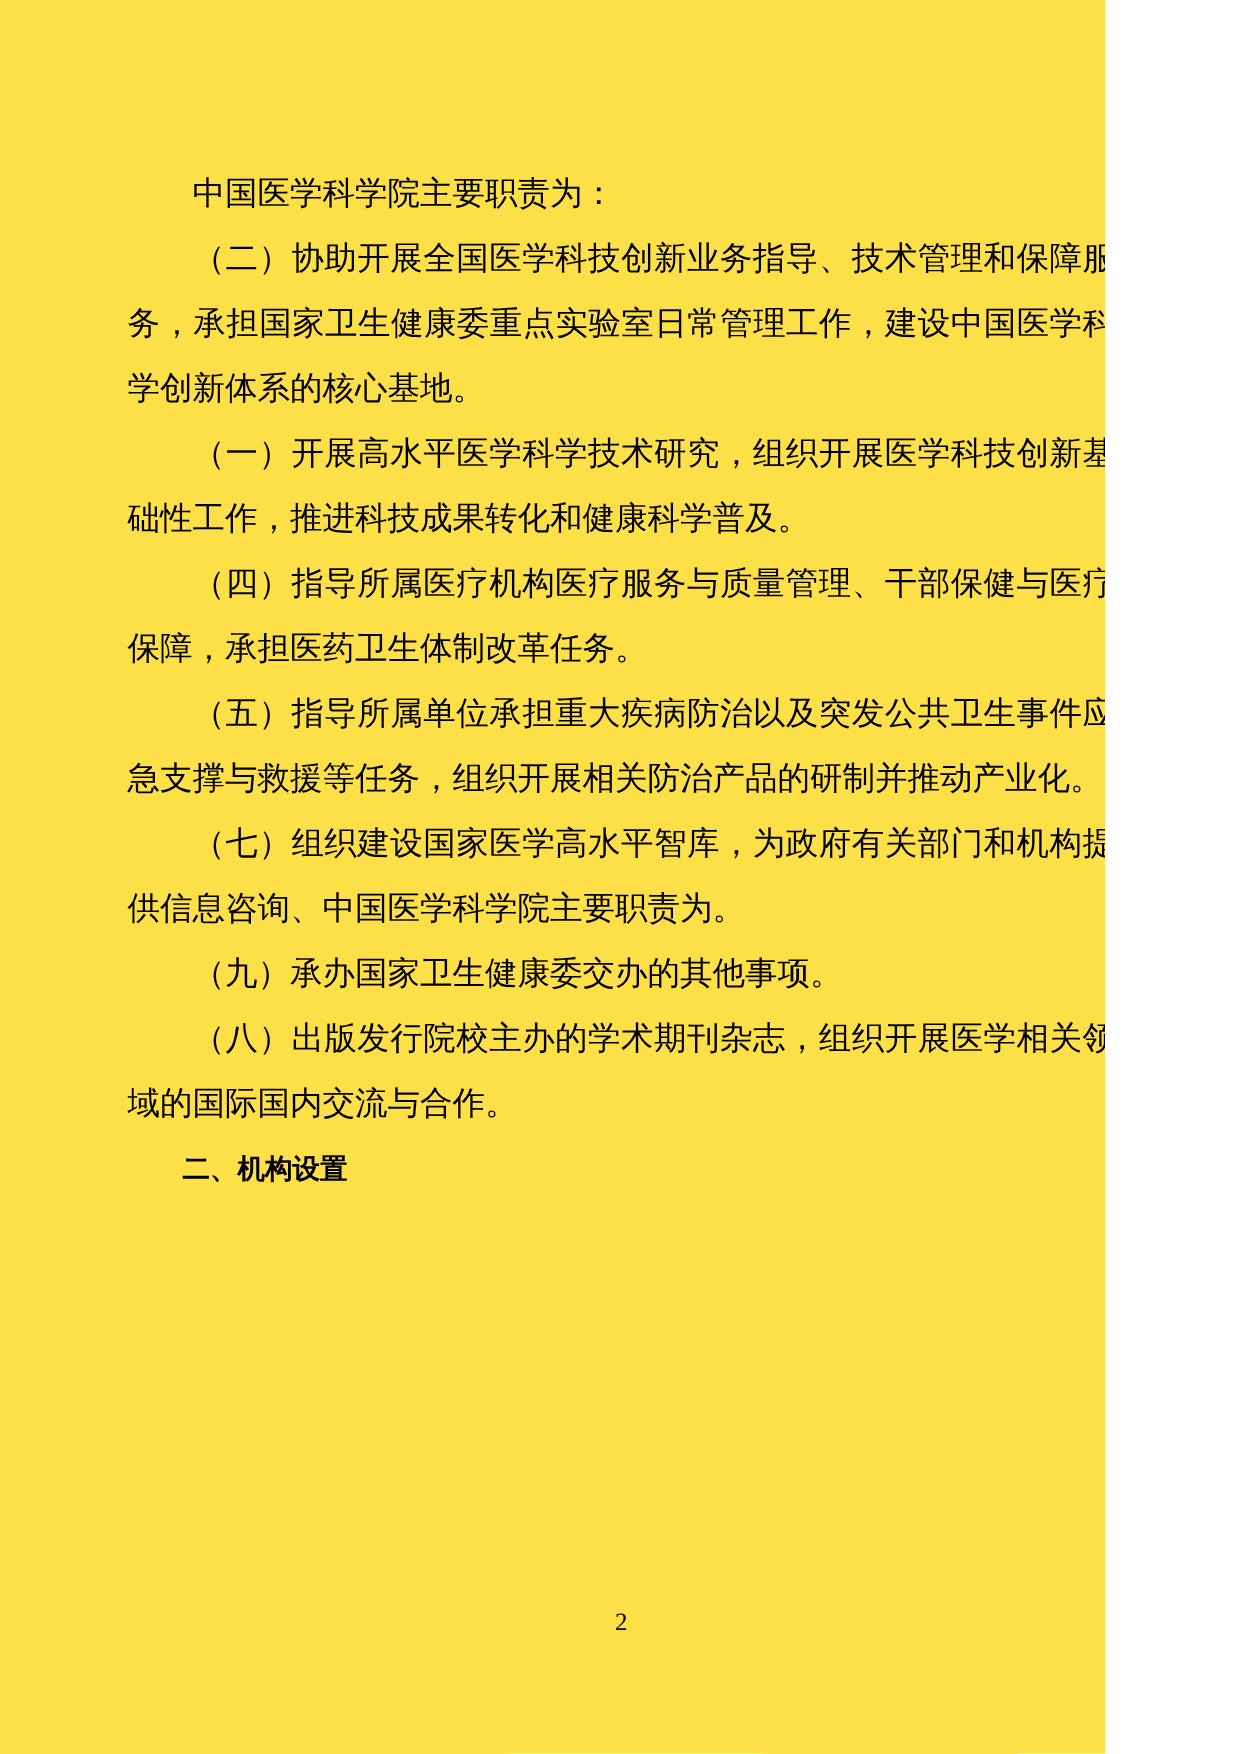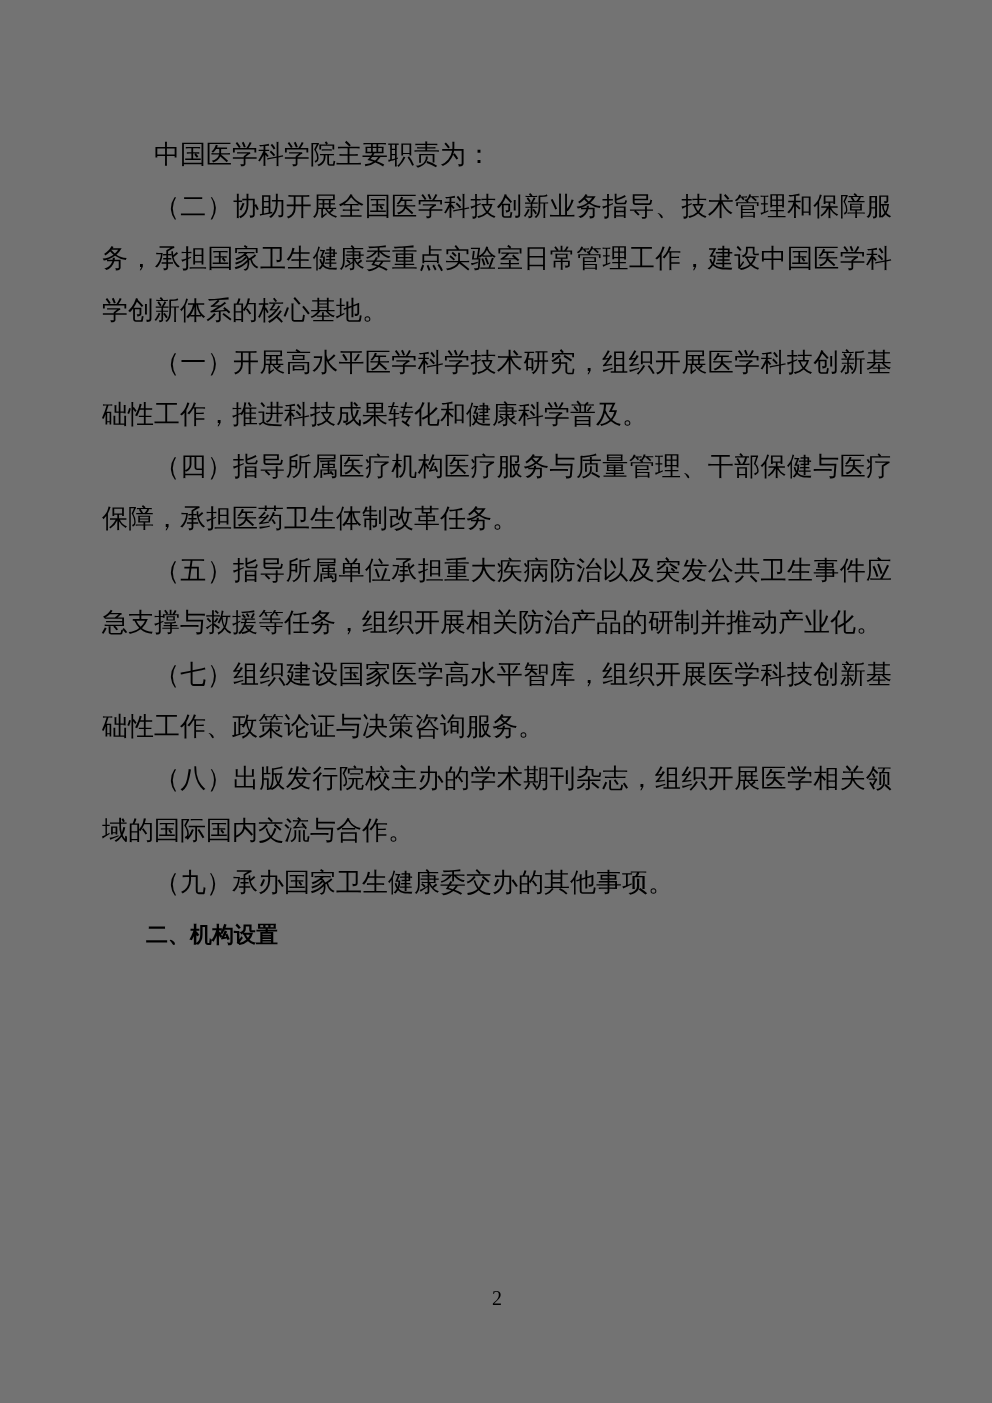--- a/index.html
+++ b/index.html
@@ -2,23 +2,23 @@
 <html><head>
 <meta charset="utf-8">
 <style>
   html, body {
     margin: 0;
     padding: 0;
     background: #ffffff;
   }
   .page {
     position: relative;
-    width: 992px;
+    width: 884px;
     height: 1403px;
-    background: #737373;
+    background: #fde047;
     overflow: hidden;
     color: #000000;
   }
   .content {
     position: absolute;
     left: 102px;
     top: 129px;
     width: 790px;
   }
   .body-text {
@@ -55,19 +55,19 @@
 </head>
 <body>
 
 <div class="page">
   <div class="content">
     <p class="body-text">中国医学科学院主要职责为：</p>
     <p class="body-text">（二）协助开展全国医学科技创新业务指导、技术管理和保障服务，承担国家卫生健康委重点实验室日常管理工作，建设中国医学科学创新体系的核心基地。</p>
     <p class="body-text">（一）开展高水平医学科学技术研究，组织开展医学科技创新基础性工作，推进科技成果转化和健康科学普及。</p>
     <p class="body-text">（四）指导所属医疗机构医疗服务与质量管理、干部保健与医疗保障，承担医药卫生体制改革任务。</p>
     <p class="body-text">（五）指导所属单位承担重大疾病防治以及突发公共卫生事件应急支撑与救援等任务，组织开展相关防治产品的研制并推动产业化。</p>
-    <p class="body-text">（七）组织建设国家医学高水平智库，组织开展医学科技创新基础性工作、政策论证与决策咨询服务。</p>
+    <p class="body-text">（七）组织建设国家医学高水平智库，为政府有关部门和机构提供信息咨询、中国医学科学院主要职责为。</p>
+    <p class="body-text">（九）承办国家卫生健康委交办的其他事项。</p>
     <p class="body-text">（八）出版发行院校主办的学术期刊杂志，组织开展医学相关领域的国际国内交流与合作。</p>
-    <p class="body-text">（九）承办国家卫生健康委交办的其他事项。</p>
     <p class="section-heading">二、机构设置</p>
   </div>
   <div class="page-number">2</div>
 </div>
 
 </body></html>

